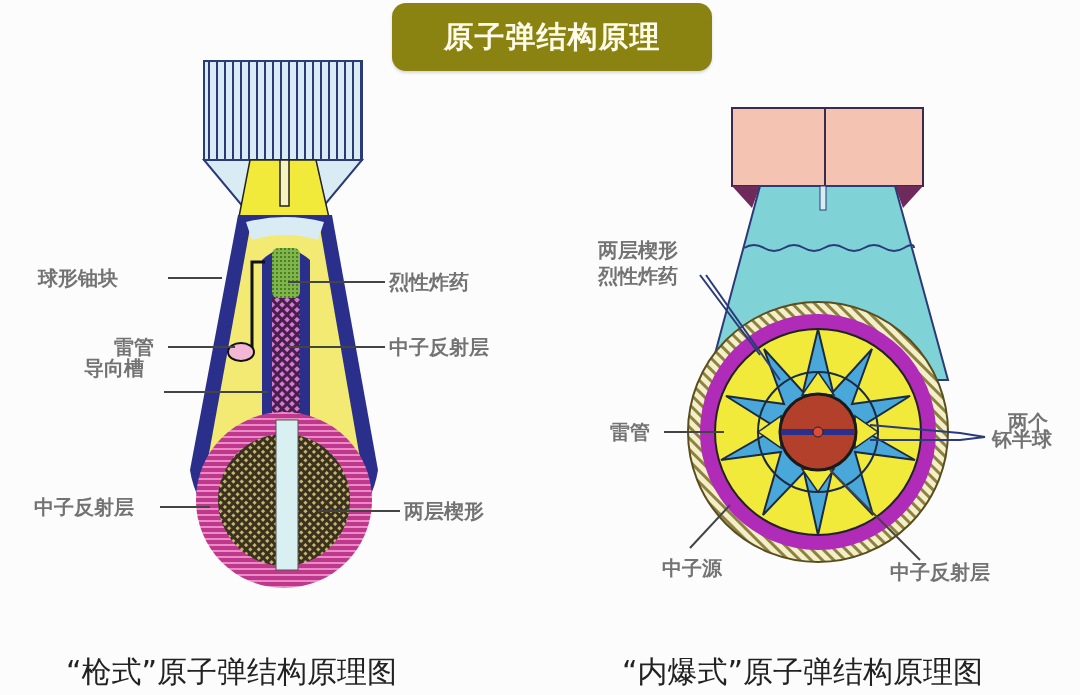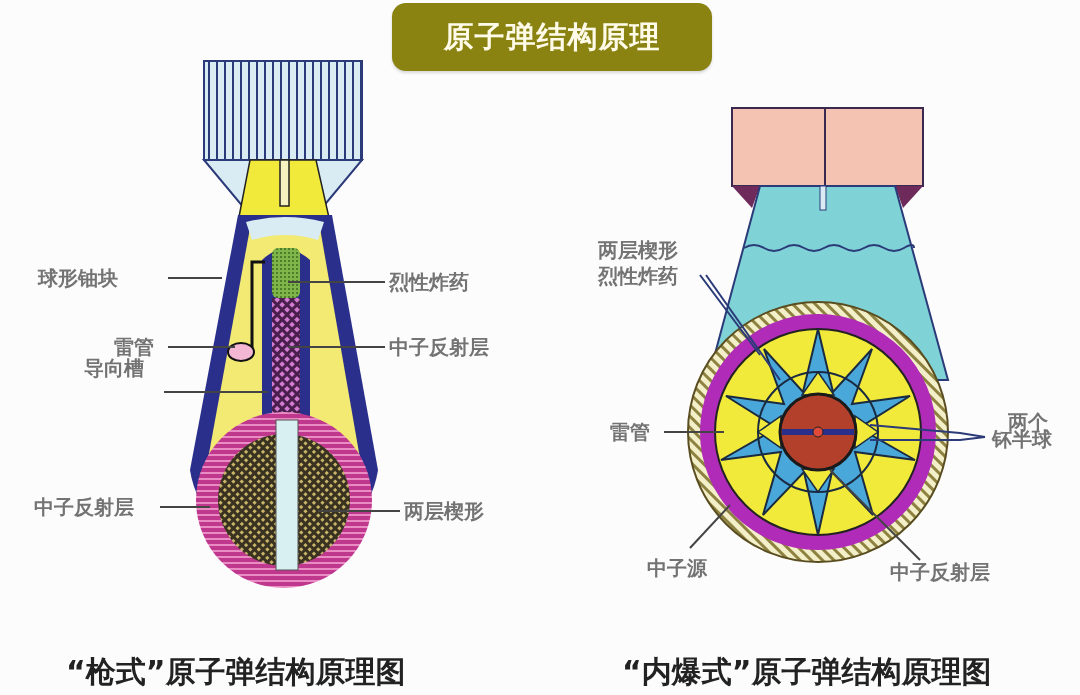--- a/index.html
+++ b/index.html
@@ -4,21 +4,21 @@
 <style>
   html, body { margin:0; padding:0; }
   body { width:1080px; height:695px; background:#fcfcfc; position:relative; overflow:hidden;
          font-family:"DejaVu Sans", "Liberation Sans", sans-serif; }
   .title-badge { position:absolute; left:392px; top:3px; width:320px; height:68px;
                  background:#8a8312; border-radius:14px; box-shadow:0 2px 3px rgba(0,0,0,0.15);
                  display:flex; align-items:center; justify-content:center; }
   .title-badge span { color:#fffbe8; font-size:30px; font-weight:bold; letter-spacing:1px; }
   svg.diagram { position:absolute; left:0; top:0; }
   .label { position:absolute; font-size:20px; color:#737373; font-weight:bold; white-space:nowrap; line-height:24px; }
-  .caption { position:absolute; font-size:30px; color:#222; font-weight:bold; white-space:nowrap; top:652px; }
+  .caption { position:absolute; font-size:30px; color:#222; font-weight:normal; white-space:nowrap; top:652px; }
 </style>
 </head>
 <body>
 
 <div class="title-badge">
   <span>原子弹结构原理</span>
 </div>
 
 <svg class="diagram" width="1080" height="695" viewBox="0 0 1080 695">
   <defs>
@@ -128,17 +128,17 @@
 <div class="label" style="left:34px; top:495px;">中子反射层</div>
 <div class="label" style="left:389px; top:270px;">烈性炸药</div>
 <div class="label" style="left:389px; top:335px;">中子反射层</div>
 <div class="label" style="left:404px; top:499px;">两层楔形</div>
 
 <div class="label" style="left:598px; top:238px;">两层楔形</div>
 <div class="label" style="left:598px; top:264px;">烈性炸药</div>
 <div class="label" style="left:610px; top:420px;">雷管</div>
 <div class="label" style="left:1008px; top:410px;">两个</div>
 <div class="label" style="left:992px; top:427px;">钚半球</div>
-<div class="label" style="left:647px; top:556px;">中子源</div>
+<div class="label" style="left:662px; top:556px;">中子源</div>
 <div class="label" style="left:890px; top:560px;">中子反射层</div>
 
 <div class="caption" style="left:66px;">“枪式”原子弹结构原理图</div>
 <div class="caption" style="left:622px;">“内爆式”原子弹结构原理图</div>
 
 </body></html>

